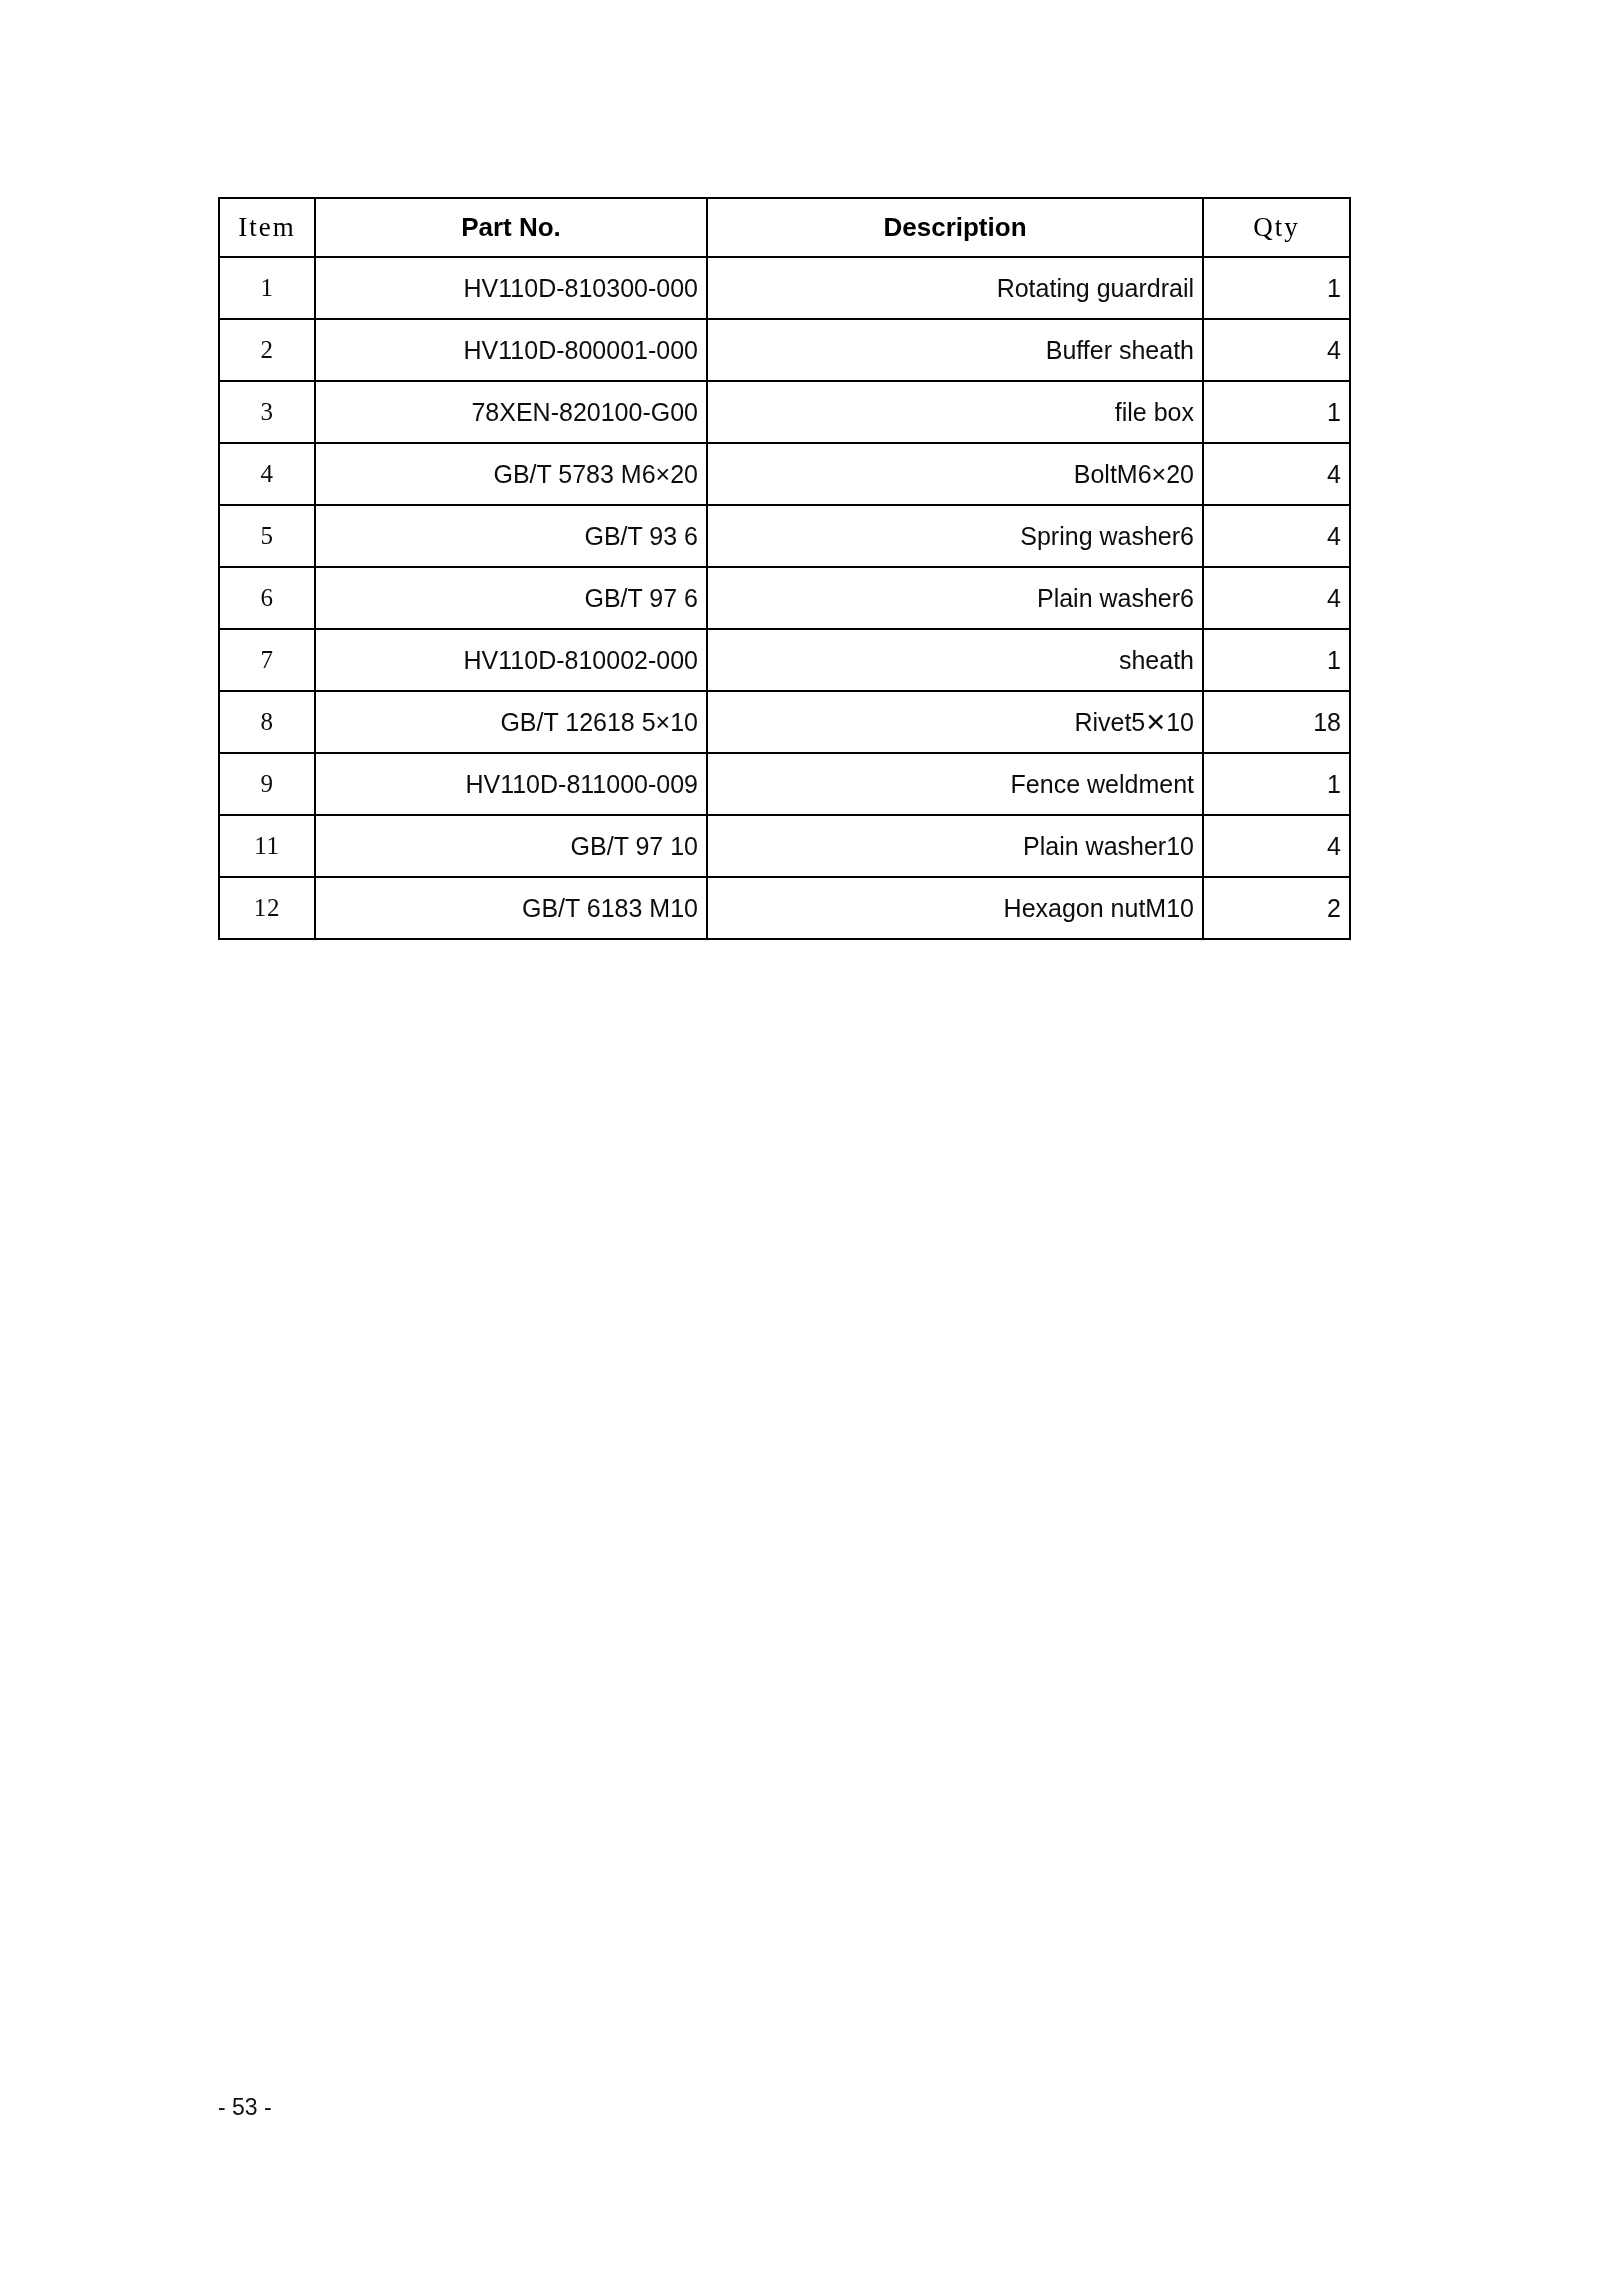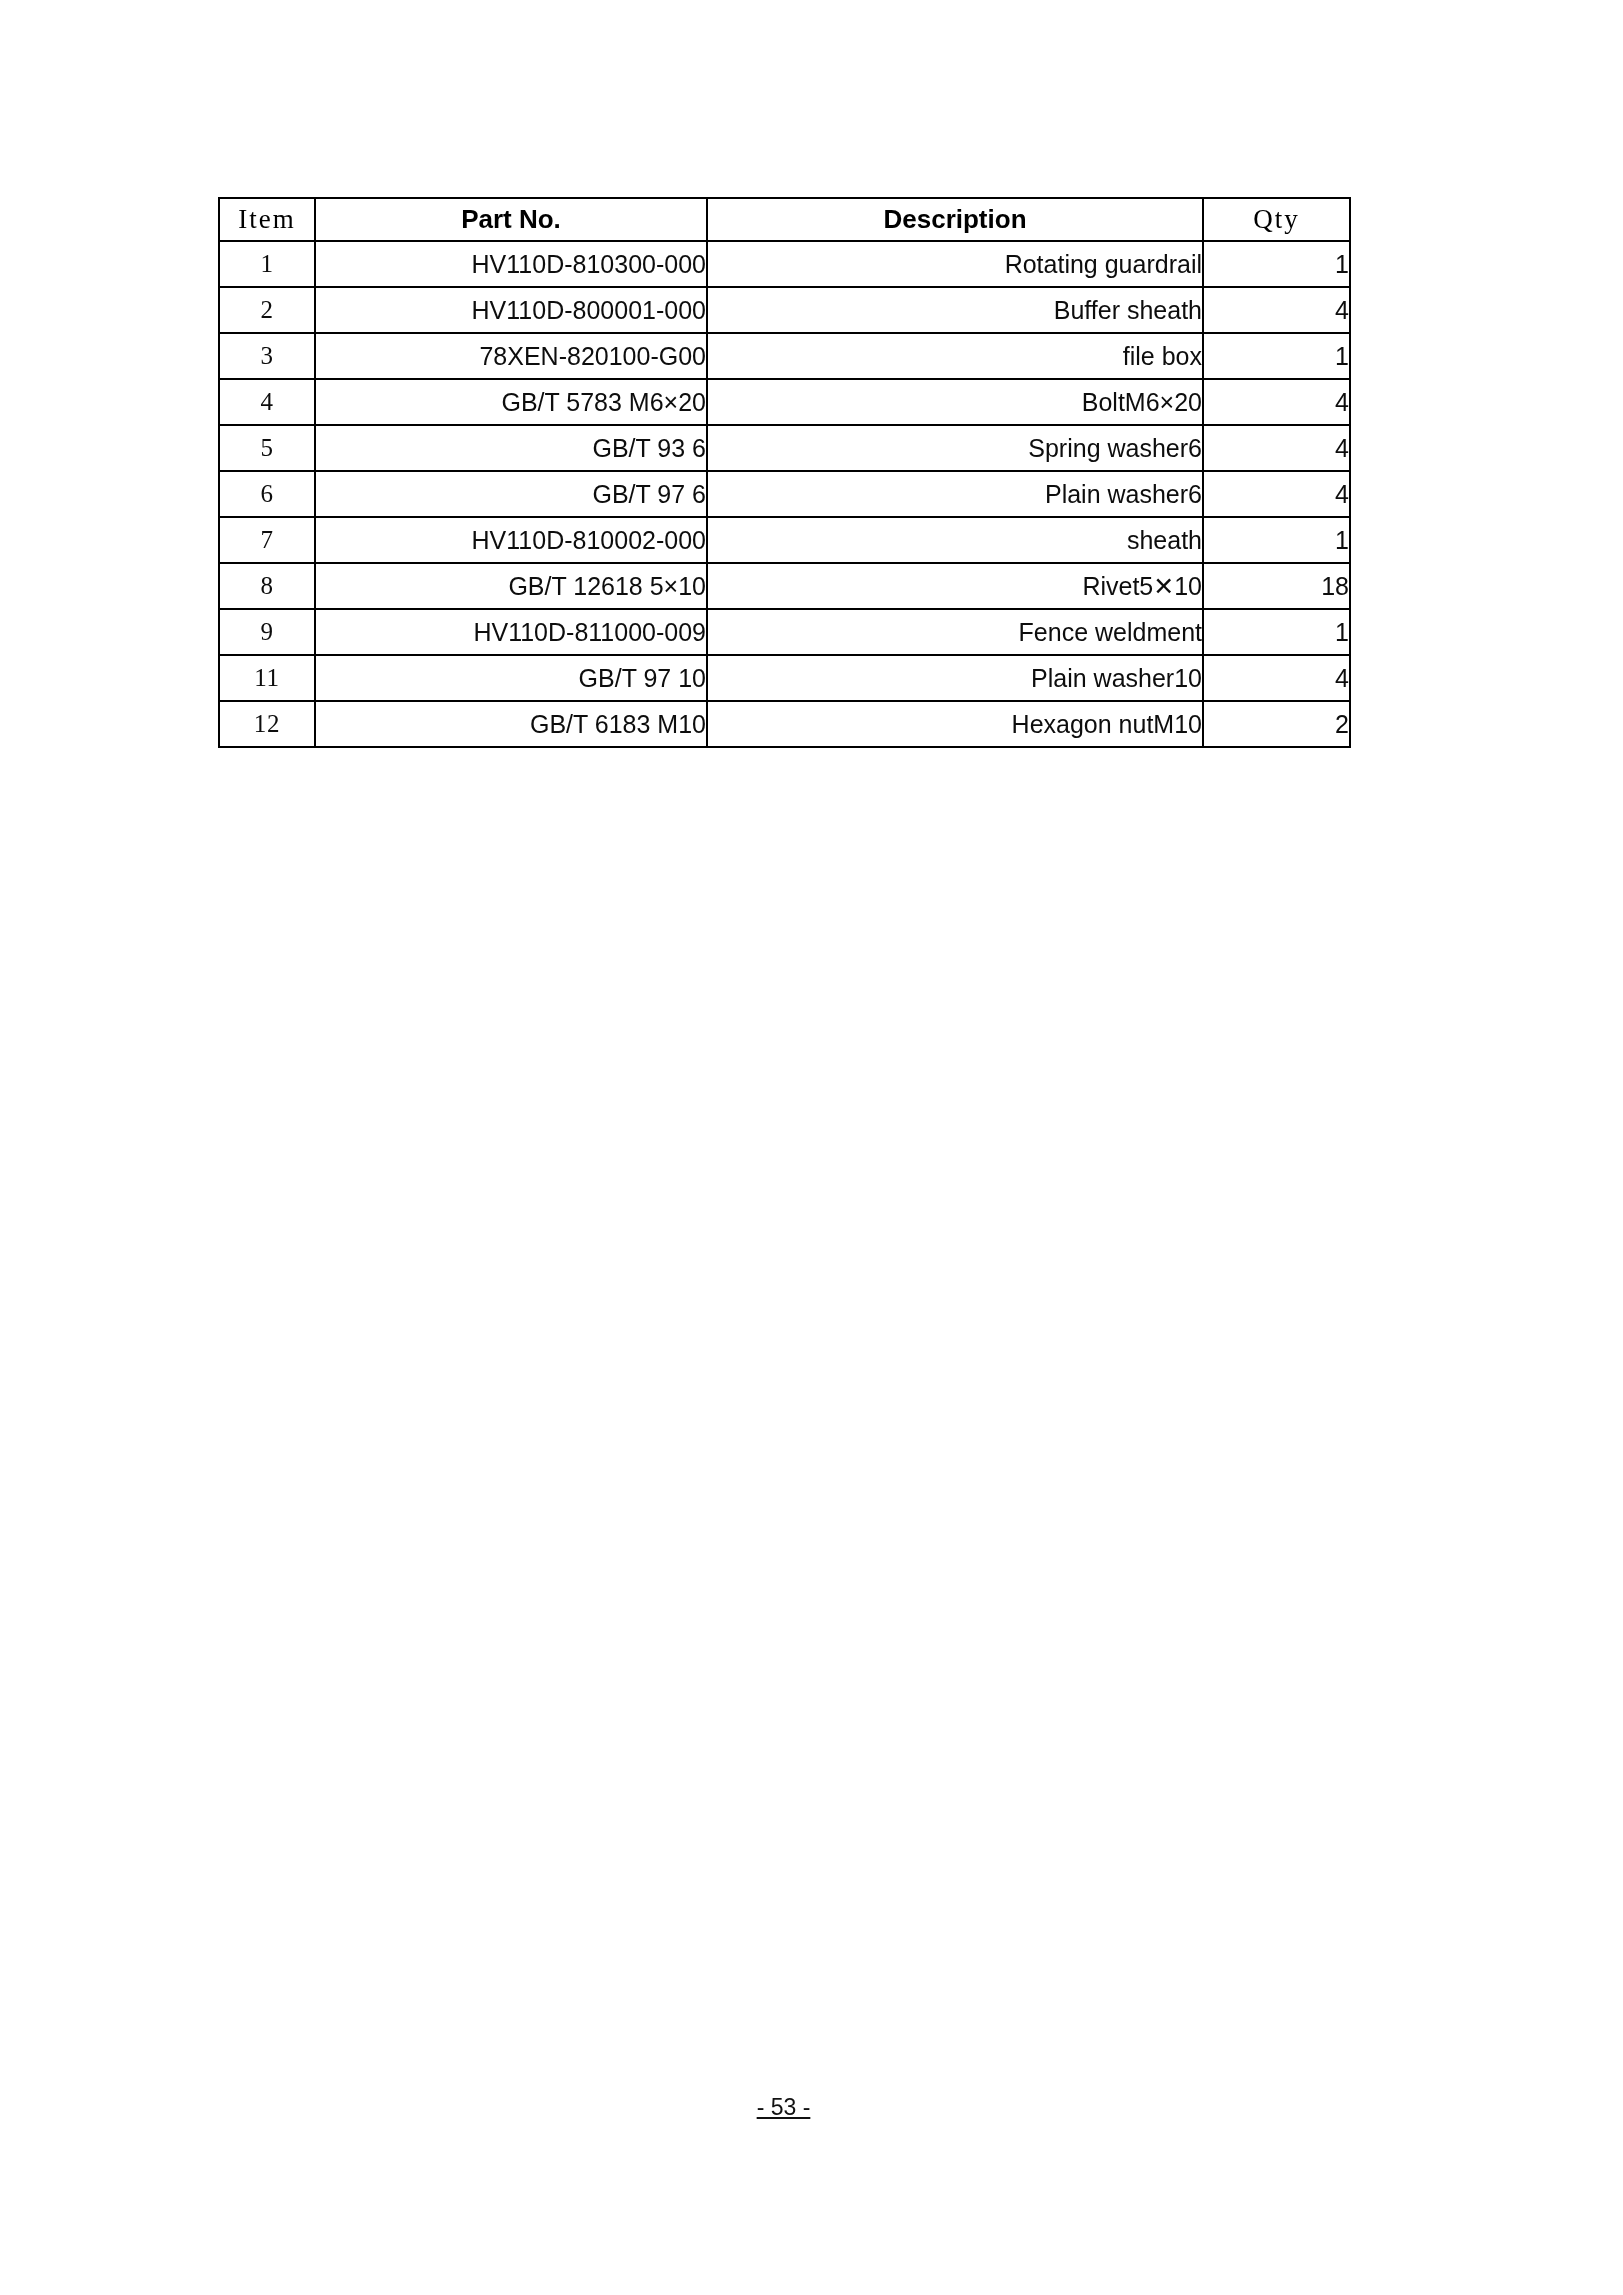--- a/index.html
+++ b/index.html
@@ -29,21 +29,21 @@
   table.parts-table col.c-part { width: 392px; }
   table.parts-table col.c-desc { width: 496px; }
   table.parts-table col.c-qty  { width: 147px; }
 
   table.parts-table th,
   table.parts-table td {
     border-left: 2px solid #000;
     border-right: 2px solid #000;
     border-top: 2.7px solid #000;
     border-bottom: 2.7px solid #000;
-    padding: 0;
+    padding: 8px;
     vertical-align: middle;
     overflow: hidden;
     white-space: nowrap;
   }
   table.parts-table thead th {
     height: 41px;
     text-align: center;
     font-weight: bold;
     font-size: 26px;
     color: #000;
@@ -69,24 +69,23 @@
     padding-left: 17.7px;
   }
   td.cell-qty { padding-left: 15px; }
 
   .footer-pagenum {
     position: absolute;
     left: 218px;
     width: 1131px;
     top: 2094px;
     height: 33px;
-    text-align: center;
+    text-align: left;
     font-size: 23px;
     color: #111;
-    text-decoration: underline;
   }
 </style>
 </head>
 <body>
 
 <div class="page">
 
   <table class="parts-table">
     <colgroup>
       <col class="c-item">

